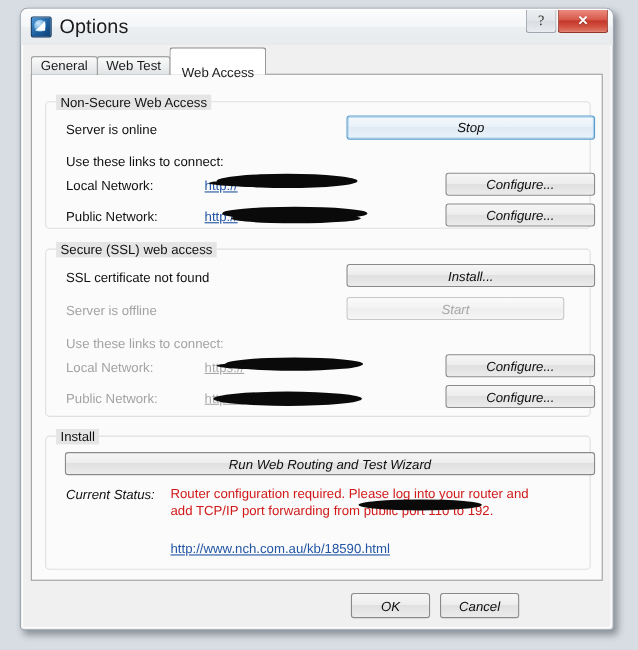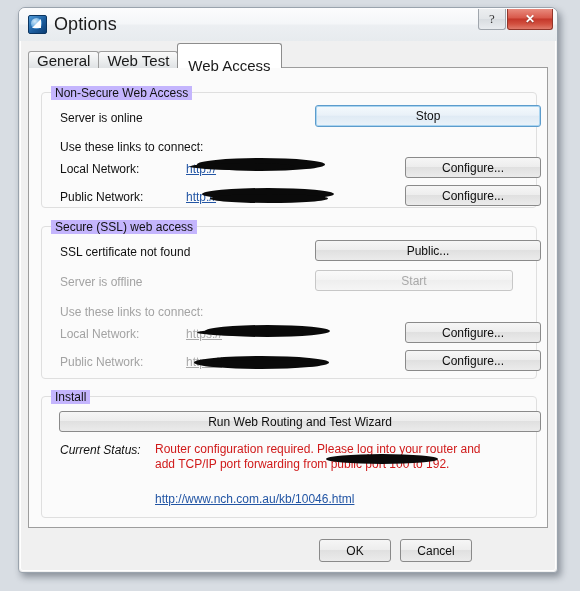--- a/index.html
+++ b/index.html
@@ -125,21 +125,21 @@
     right: 9px;
     height: 19px;
     display: flex;
     align-items: flex-end;
     z-index: 3;
   }
   .tab {
     height: 17px;
     line-height: 17px;
     padding: 0 8px;
-    font-size: 15px;
+    font-size: 12px;
     background: linear-gradient(to bottom, #fafafa 0%, #eceeef 55%, #dfe2e4 100%);
     border: 1px solid #9d9d9d;
     border-bottom: none;
     border-radius: 3px 3px 0 0;
     margin-right: -1px;
     box-sizing: border-box;
     color: #1a1a1a;
   }
   .tab.active {
     height: 21px;
@@ -167,21 +167,21 @@
   .group {
     position: absolute;
     border: 1px solid #dfdfdf;
     border-radius: 4px;
     box-sizing: border-box;
   }
   .group-title {
     position: absolute;
     top: -7px;
     left: 9px;
-    background: #c4b5fd;
+    background: #e5e5e5;
     padding: 0 4px;
     font-size: 12px;
     color: #111;
   }
 
   #group-nonsecure { left: 12px; top: 24px;  width: 496px; height: 116px; }
   #group-ssl       { left: 12px; top: 158px; width: 496px; height: 153px; }
   #group-routing   { left: 12px; top: 328px; width: 496px; height: 122px; }
 
   
@@ -201,20 +201,21 @@
     border: 1px solid #8a8a8a;
     border-radius: 3px;
     font-family: "Liberation Sans", sans-serif;
     font-size: 12px;
     color: #0e0e0e;
     display: flex;
     align-items: center;
     justify-content: center;
     cursor: default;
     padding: 0;
+    font-style: italic;
   }
   .btn.focused {
     border: 1px solid #5c9ccc;
     box-shadow: 0 0 0 1px #a9d4f0 inset;
     background: linear-gradient(to bottom, #f4f9fd 0%, #e9f1f8 47%, #dfeaf4 49%, #eaf3fa 100%);
   }
   .btn.disabled {
     color: #a8a8a8;
     border-color: #c7c7c7;
     background: linear-gradient(to bottom, #fafafa 0%, #f3f3f3 47%, #eeeeee 49%, #f5f5f5 100%);
@@ -297,21 +298,21 @@
       <div class="link" style="left:144px; top:97px;">http://</div>
       <div class="redact" style="left:160px; top:95px; width:132px; height:12px;"></div>
       <div class="redact" style="left:168px; top:101px; width:118px; height:9px;"></div>
       <button class="btn" style="left:363px; top:92px; width:136px; height:21px;">Configure...</button>
     </div>
 
     <div class="group" id="group-ssl">
       <div class="group-title">Secure (SSL) web access</div>
 
       <div class="lbl" style="left:18px; top:18px;">SSL certificate not found</div>
-      <button class="btn" style="left:273px; top:13px; width:226px; height:21px;">Public...</button>
+      <button class="btn" style="left:273px; top:13px; width:226px; height:21px;">Install...</button>
 
       <div class="lbl dim" style="left:18px; top:48px;">Server is offline</div>
       <button class="btn disabled" style="left:273px; top:43px; width:198px; height:21px;">Start</button>
 
       <div class="lbl dim" style="left:18px; top:78px;">Use these links to connect:</div>
 
       <div class="lbl dim" style="left:18px; top:100px;">Local Network:</div>
       <div class="link dim" style="left:144px; top:100px;">https://</div>
       <div class="redact" style="left:163px; top:98px; width:125px; height:12px;"></div>
       <div class="redact" style="left:155px; top:102px; width:110px; height:7px;"></div>
@@ -323,24 +324,24 @@
       <div class="redact" style="left:160px; top:133px; width:120px; height:8px;"></div>
       <button class="btn" style="left:363px; top:123px; width:136px; height:21px;">Configure...</button>
     </div>
 
     <div class="group" id="group-routing">
       <div class="group-title">Install</div>
 
       <button class="btn" style="left:17px; top:14px; width:482px; height:21px;">Run Web Routing and Test Wizard</button>
 
       <div class="lbl" style="left:18px; top:46px;font-style:italic;">Current Status:</div>
-      <div class="status-text" style="left:113px; top:45px;">Router configuration required. Please log into your router and add TCP/IP port forwarding from public port 100 to 192.</div>
+      <div class="status-text" style="left:113px; top:45px;">Router configuration required. Please log into your router and add TCP/IP port forwarding from public port 110 to 192.</div>
       <div class="redact" style="left:284px; top:57px; width:112px; height:10px;"></div>
 
-      <div class="link" style="left:113px; top:95px;">http://www.nch.com.au/kb/10046.html</div>
+      <div class="link" style="left:113px; top:95px;">http://www.nch.com.au/kb/18590.html</div>
     </div>
 
   </div>
 
   <button class="btn bottom-btn" style="left:300px;">OK</button>
   <button class="btn bottom-btn" style="left:381px;">Cancel</button>
 
 </div>
 
 </body></html>

